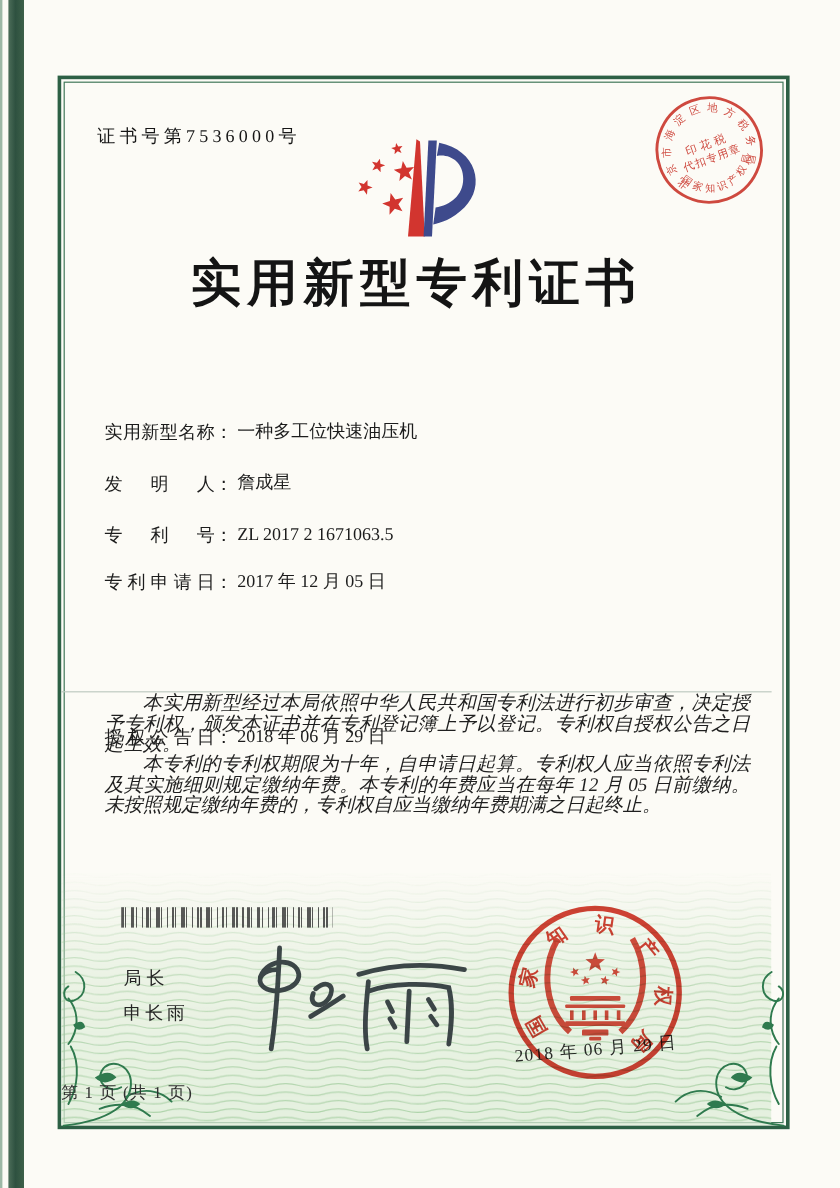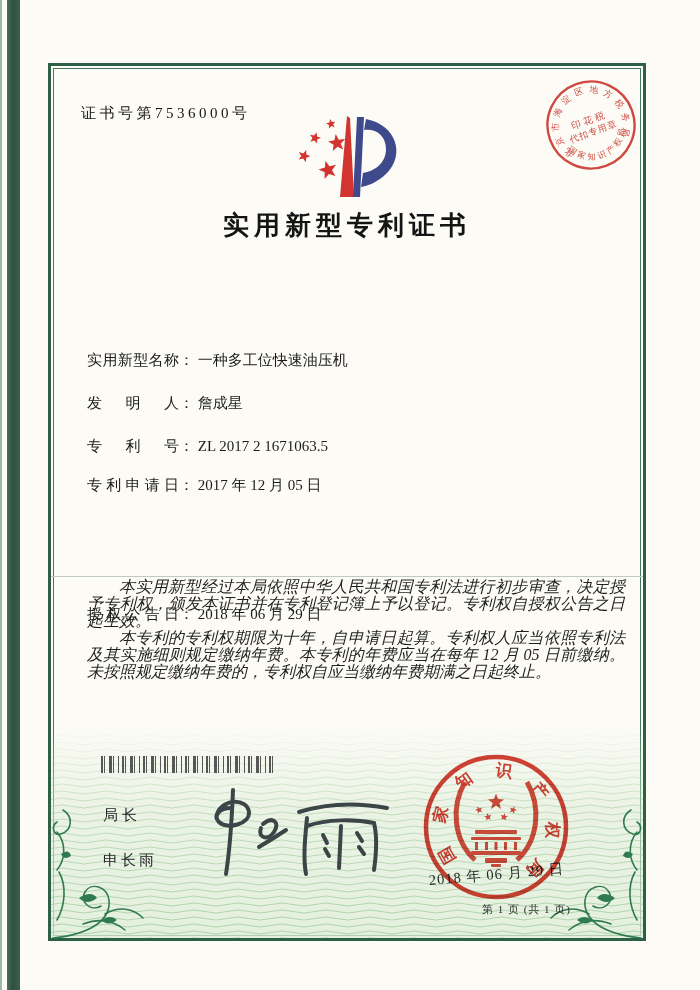--- a/index.html
+++ b/index.html
@@ -8,35 +8,35 @@
     background:#fcfbf6;overflow:hidden;
     font-family:"Liberation Serif","DejaVu Serif",serif;color:#1c1c1c;
   }
   .spine{
     position:absolute;left:7px;top:0;width:13px;height:990px;
     background:linear-gradient(90deg,#4c6d59 0%,#2e5140 45%,#3d6049 100%);
   }
   .edge-line{position:absolute;left:0;top:0;width:2px;height:990px;background:#9db8a6;}
   .frame{
     position:absolute;left:48px;top:63px;width:592px;height:872px;
-    border:3px solid var(--border_green,#2d6045);background:transparent;
+    border:3px solid var(--border_green,#2d6045);background:transparent;padding-left:12px;
   }
   .frame-inner{position:absolute;inset:2px;border:1px solid var(--border_green2,#41795a);pointer-events:none;}
   .waves{position:absolute;left:0;bottom:0;width:592px;height:212px;}
   .flourish{position:absolute;width:138px;height:138px;}
   .flourish.bl{left:-2px;bottom:-2px;}
   .flourish.br{right:-2px;bottom:-2px;transform:scaleX(-1);}
   .certno{
     position:absolute;left:30px;top:38px;font-size:15px;letter-spacing:3.5px;
     color:#161616;
   }
   .logo{position:absolute;left:240px;top:46px;width:116px;height:88px;}
   .title{
     position:absolute;left:0;top:142px;width:592px;text-align:center;
-    font-size:26px;font-weight:bold;letter-spacing:5px;color:#141414;
+    font-size:42px;font-weight:bold;letter-spacing:5px;color:#141414;
   }
   .frow{position:absolute;left:36px;font-size:15px;white-space:nowrap;margin-top:47px;}
   .frow .flabel{
     display:inline-block;width:92px;text-align:justify;text-align-last:justify;
     vertical-align:top;
   }
   .frow .colon{vertical-align:top;}
   .frow .fvalue{display:inline-block;vertical-align:top;white-space:pre-line;line-height:19px;}
   .frow.r0{top:238px}.frow.r1{top:281px}.frow.r2{top:324px}
   .frow.r3{top:363px}.frow.r4{top:406px}.frow.r5{top:448px}.frow.r6{top:492px}
@@ -49,30 +49,30 @@
   .paras p{margin:0;text-indent:2em;}
   .barcode{
     position:absolute;left:50px;top:690px;width:176px;height:17px;opacity:.85;
     background:repeating-linear-gradient(90deg,
       #3b3b3b 0 2px,transparent 2px 3px,#3b3b3b 3px 4px,transparent 4px 8px,
       #3b3b3b 8px 11px,transparent 11px 12px,#3b3b3b 12px 13px,transparent 13px 17px,
       #3b3b3b 17px 18px,transparent 18px 21px);
   }
   .director{position:absolute;left:52px;top:740px;font-family:"Liberation Sans","DejaVu Sans",sans-serif;color:#242424;}
   .director .dt{font-size:15px;letter-spacing:4px;}
-  .director .dn{font-size:15px;letter-spacing:3px;margin-top:26px;}
+  .director .dn{font-size:15px;letter-spacing:3px;margin-top:10px;}
   .signature{position:absolute;left:152px;top:720px;width:205px;height:100px;}
   .seal{position:absolute;left:364px;top:680px;width:162px;height:162px;mix-blend-mode:multiply;opacity:.95;}
   .seal-date{
     position:absolute;left:358px;top:799px;width:175px;text-align:center;
     font-size:14.5px;color:#2e2e2e;transform:rotate(-5deg);letter-spacing:1px;mix-blend-mode:multiply;
   }
   .footer{
-    position:absolute;left:0;top:836px;width:520px;text-align:right;
-    font-size:11px;letter-spacing:1px;color:#2f2f2f;
+    position:absolute;left:0;top:836px;width:520px;text-align:left;
+    font-size:14px;letter-spacing:1px;color:#2f2f2f;
   }
   .stamp{position:absolute;left:544px;top:78px;width:94px;height:94px;mix-blend-mode:multiply;opacity:.92;}
   svg text{font-family:"Liberation Serif","DejaVu Serif",serif;}
 </style>
 </head>
 <body>
 
 <div class="page">
   <div class="edge-line"></div>
   <div class="spine"></div>

